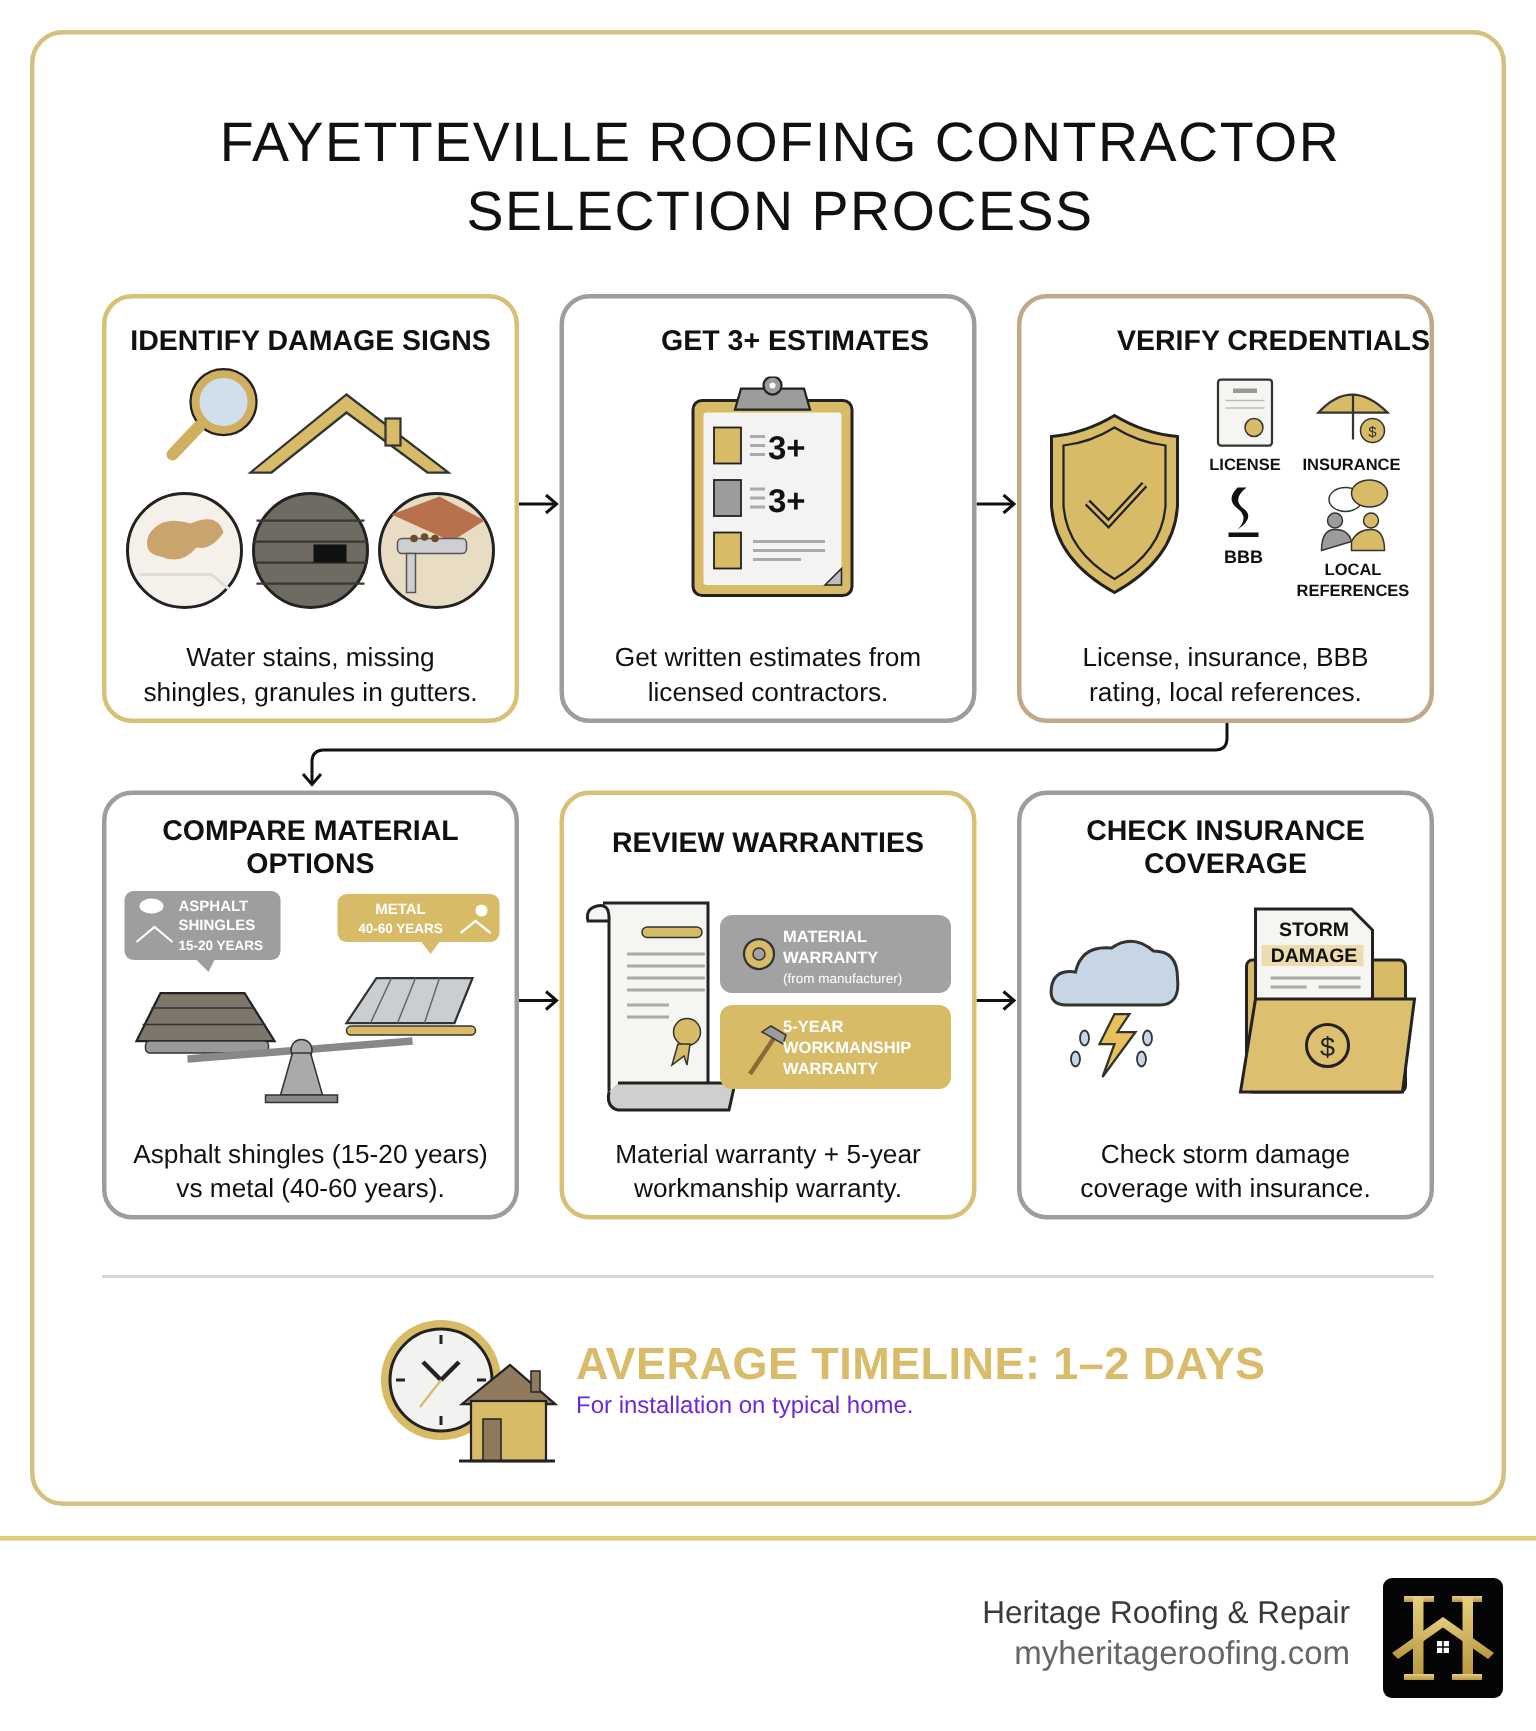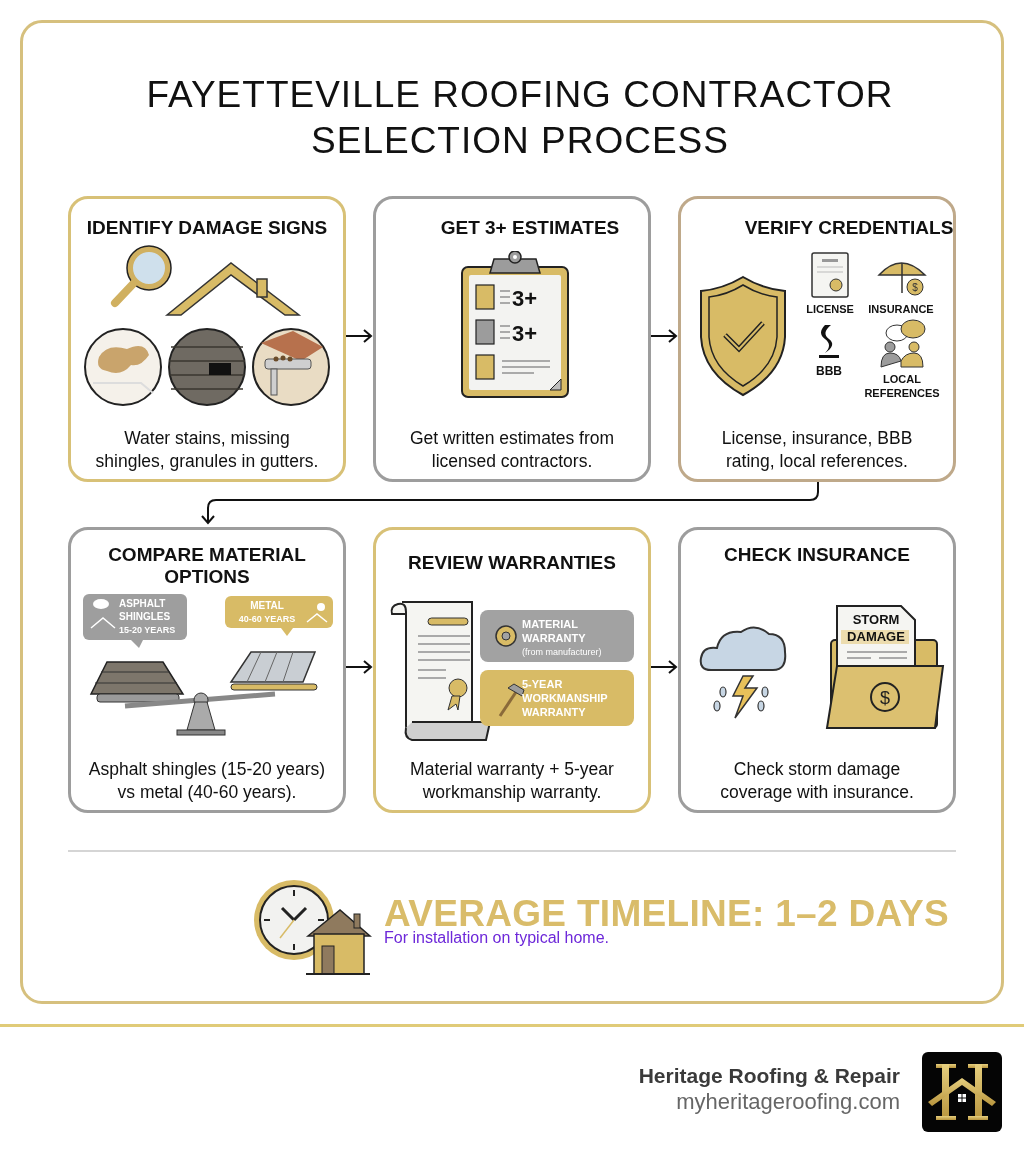--- a/index.html
+++ b/index.html
@@ -33,32 +33,32 @@
     font-family: "Liberation Sans", sans-serif; font-size: 17.5px; line-height: 23px; color: #111;
   }
   .illus { position: absolute; }
 
   .arrow { position: absolute; }
 
   .divider { position: absolute; left: 68px; top: 850px; width: 888px; height: 2px; background: #d5d5d5; }
 
   .timeline-title {
     position: absolute; left: 384px; top: 893px;
-    font-family: "Liberation Sans", sans-serif; font-weight: 700; font-size: 37px; color: #d9bc6a; letter-spacing: 0.3px;
+    font-family: "Liberation Sans", sans-serif; font-weight: 700; font-size: 30px; color: #d9bc6a; letter-spacing: 0.3px;
   }
   .timeline-sub {
     position: absolute; left: 384px; top: 929px;
     font-family: "Liberation Sans", sans-serif; font-size: 16px; color: #6d28d9;
   }
 
   .gold-rule { position: absolute; left: 0; top: 1024px; width: 1024px; height: 3px; background: #e0cb78; }
 
   .brand-name {
     position: absolute; right: 124px; top: 1064px;
-    font-family: "Liberation Sans", sans-serif; font-weight: 700; font-size: 21px; color: #3a3a3a; text-align: right;
+    font-family: "Liberation Sans", sans-serif; font-weight: 400; font-size: 21px; color: #3a3a3a; text-align: right;
   }
   .brand-url {
     position: absolute; right: 124px; top: 1089px;
     font-family: "Liberation Sans", sans-serif; font-size: 22px; color: #666; text-align: right;
   }
   .logo {
     position: absolute; left: 922px; top: 1052px; width: 80px; height: 80px; background: #050505; border-radius: 6px;
   }
 
   .mini-label { font-family: "Liberation Sans", sans-serif; font-weight: 700; fill: #111; }
@@ -324,20 +324,21 @@
 </div>
 
 <svg class="arrow" width="28" height="14" style="left:651px; top:660px;" viewBox="0 0 28 14">
   <line x1="0" y1="7" x2="24" y2="7" stroke="#111" stroke-width="2"></line>
   <polyline points="18,1 25,7 18,13" fill="none" stroke="#111" stroke-width="2"></polyline>
 </svg>
 
 <div class="card gray" style="left:678px; top:527px;text-decoration:underline;">
   <div class="card-title" style="top:14px;">
     <div>CHECK INSURANCE</div>
+    <div>COVERAGE</div>
   </div>
   <svg class="illus" width="272" height="140" style="left:0; top:70px;" viewBox="0 0 272 140">
 
     <g>
       <path d="M30,70 Q18,70 20,58 Q22,46 36,48 Q40,30 60,32 Q74,22 88,34 Q104,34 104,52 Q106,70 92,70 Z" fill="#c7d6e4" stroke="#333" stroke-width="2"></path>
       <polygon points="62,76 52,96 62,96 54,118 76,88 64,88 72,76" fill="#e8c15a" stroke="#333" stroke-width="1.5"></polygon>
       <g fill="#c7d6e4" stroke="#333" stroke-width="1.2">
         <ellipse cx="42" cy="92" rx="3" ry="5"></ellipse>
           <ellipse cx="36" cy="106" rx="3" ry="5"></ellipse>
         <ellipse cx="84" cy="92" rx="3" ry="5"></ellipse>

